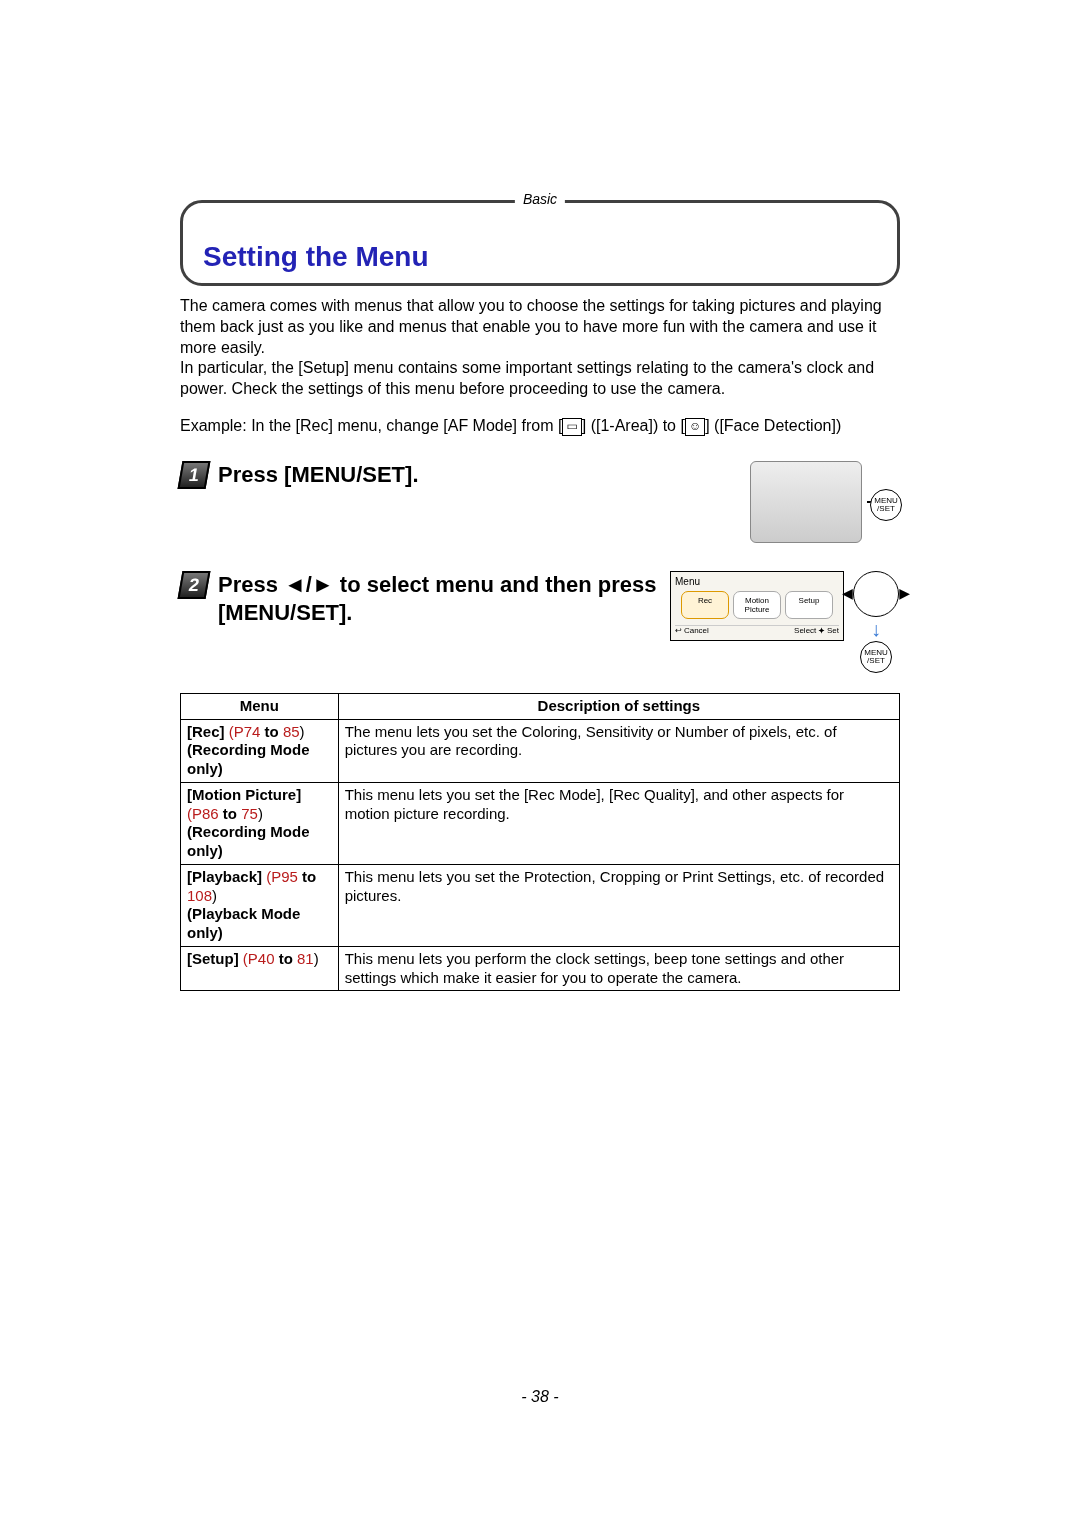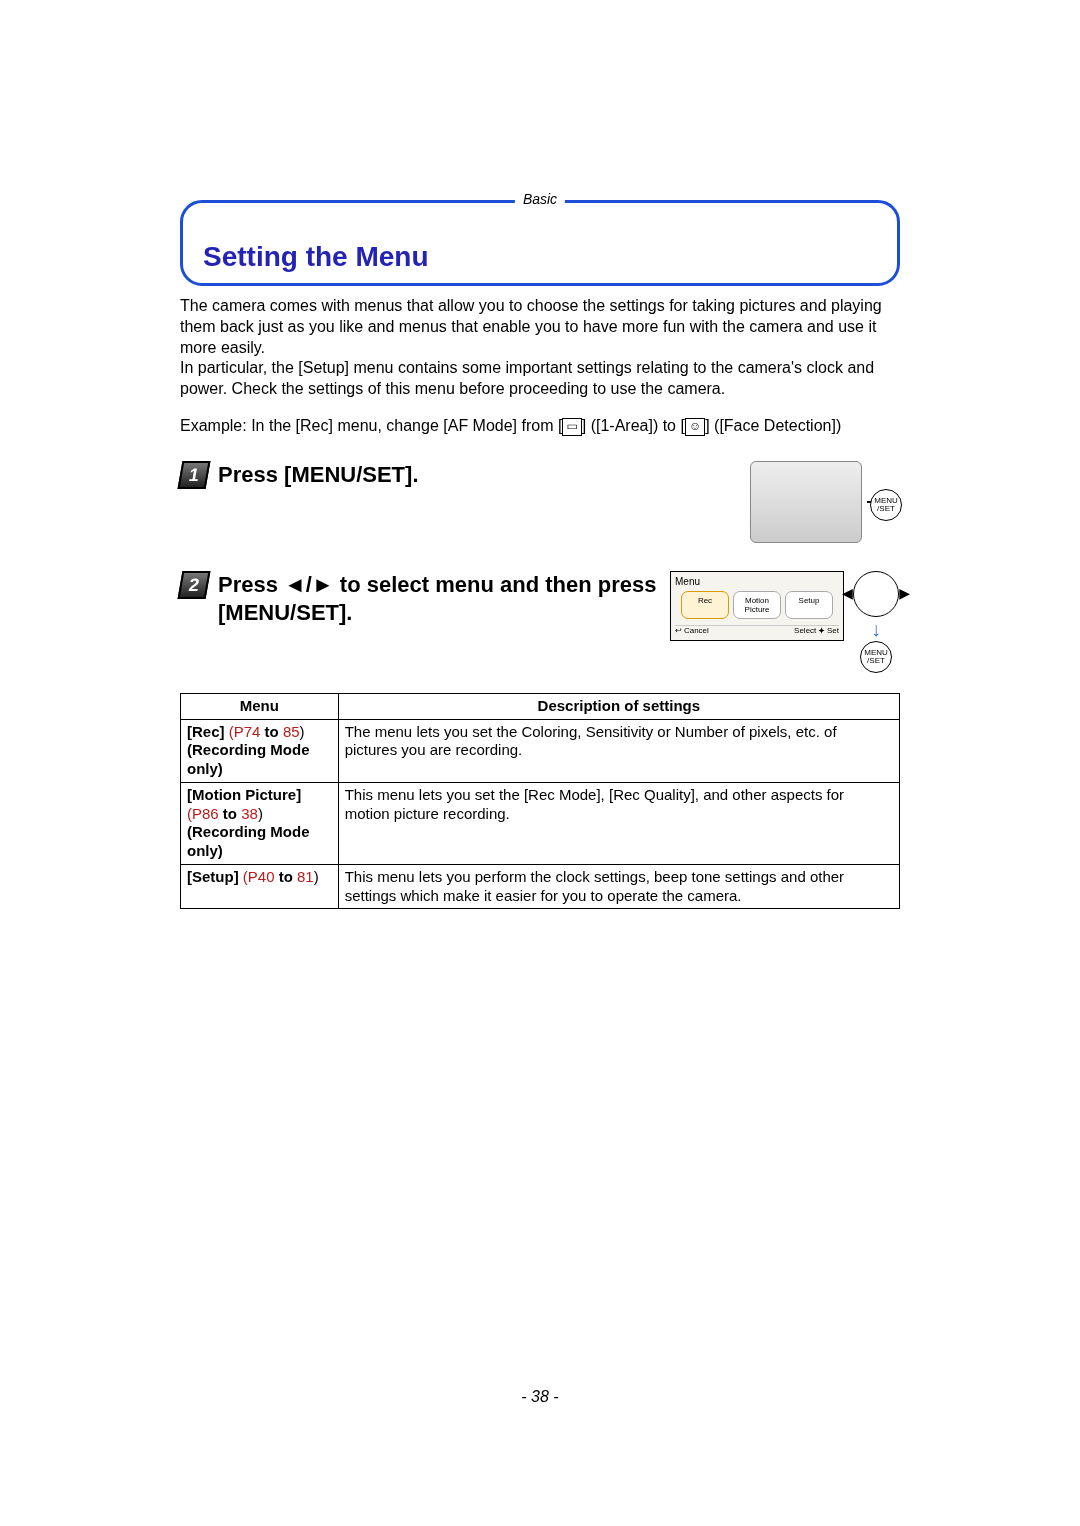--- a/index.html
+++ b/index.html
@@ -11,21 +11,21 @@
     font-size: 16px;
   }
   .page {
     width: 1080px;
     height: 1526px;
     position: relative;
     box-sizing: border-box;
     padding: 200px 180px 0 180px;
   }
   .section-header {
-    border: 3px solid #1d4ed8;
+    border: 3px solid #404040;
     border-radius: 22px;
     padding: 10px 20px 10px 20px;
     position: relative;
     margin-bottom: 10px;
   }
   .section-label {
     position: absolute;
     top: -12px;
     left: 50%;
     transform: translateX(-50%);
@@ -240,24 +240,32 @@
       <td>
         <b><span>[Rec]</span></b>
         <span class="link">(P<span>74</span></span><b> to </b><span class="link">85</span>)<br>
         <b>(Recording Mode only)</b>
       </td>
       <td>The menu lets you set the Coloring, Sensitivity or Number of pixels, etc. of pictures you are recording.</td>
     </tr>
     <tr>
       <td>
         <b><span>[Motion Picture]</span></b>
-        <span class="link">(P<span>86</span></span><b> to </b><span class="link">38</span>)<br>
+        <span class="link">(P<span>86</span></span><b> to </b><span class="link">75</span>)<br>
         <b>(Recording Mode only)</b>
       </td>
       <td>This menu lets you set the [Rec Mode], [Rec Quality], and other aspects for motion picture recording.</td>
+    </tr>
+    <tr>
+      <td>
+        <b><span>[Playback]</span></b>
+        <span class="link">(P<span>95</span></span><b> to </b><span class="link">108</span>)<br>
+        <b>(Playback Mode only)</b>
+      </td>
+      <td>This menu lets you set the Protection, Cropping or Print Settings, etc. of recorded pictures.</td>
     </tr>
     <tr>
       <td>
         <b><span>[Setup]</span></b>
         <span class="link">(P<span>40</span></span><b> to </b><span class="link">81</span>)
       </td>
       <td>This menu lets you perform the clock settings, beep tone settings and other settings which make it easier for you to operate the camera.</td>
     </tr>
   </tbody>
     </table>

